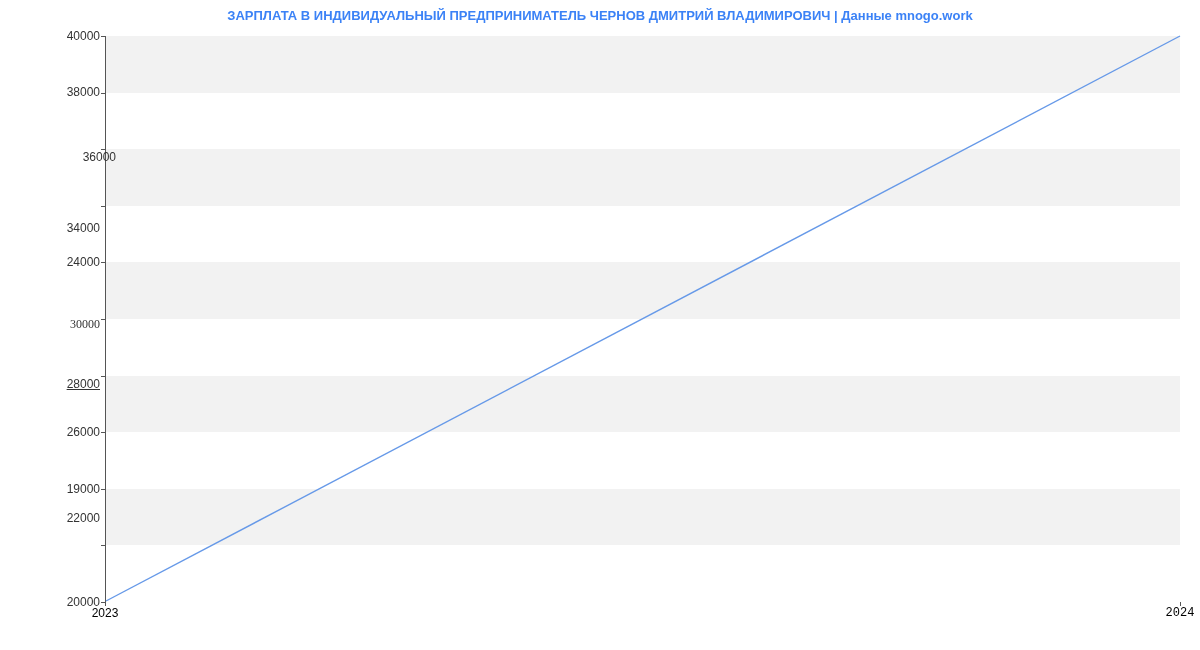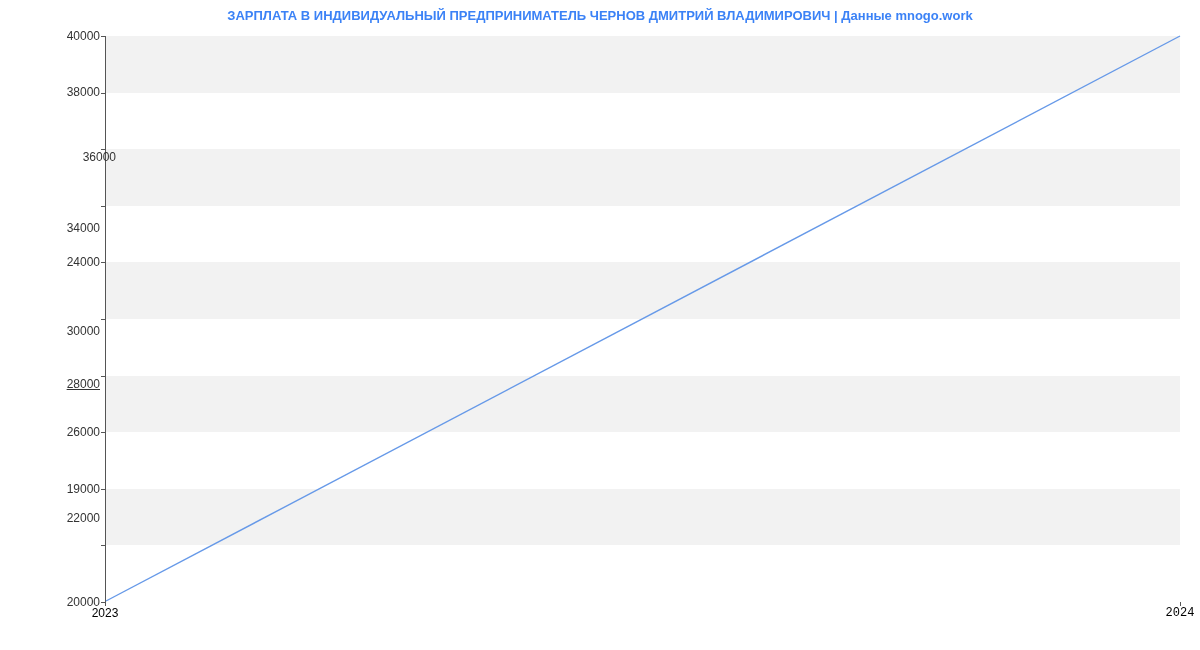--- a/index.html
+++ b/index.html
@@ -39,21 +39,21 @@
 <div class="ytick" style="top: 602px;">20000</div>
     <div class="ytick-mark" style="top: 602px;"></div>
     <div class="ytick" style="top: 518px;">22000</div>
     <div class="ytick-mark" style="top: 545.4px;"></div>
     <div class="ytick" style="top: 488.8px;">19000</div>
     <div class="ytick-mark" style="top: 488.8px;"></div>
     <div class="ytick" style="top: 432.2px;">26000</div>
     <div class="ytick-mark" style="top: 432.2px;"></div>
     <div class="ytick" style="top: 384px; text-decoration: underline;">28000</div>
     <div class="ytick-mark" style="top: 375.6px;"></div>
-    <div class="ytick" style="top: 331px;">30000</div>
+    <div class="ytick" style="top: 324px; font-family: Liberation Serif, serif;">30000</div>
     <div class="ytick-mark" style="top: 319px;"></div>
     <div class="ytick" style="top: 262.4px;">24000</div>
     <div class="ytick-mark" style="top: 262.4px;"></div>
     <div class="ytick" style="top: 205.8px; margin-top: 22px;">34000</div>
     <div class="ytick-mark" style="top: 205.8px;"></div>
     <div class="ytick" style="top: 157px; margin-left: 16px;">36000</div>
     <div class="ytick-mark" style="top: 149.2px;"></div>
     <div class="ytick" style="top: 92px;">38000</div>
     <div class="ytick-mark" style="top: 92.6px;"></div>
     <div class="ytick" style="top: 36px;">40000</div>

